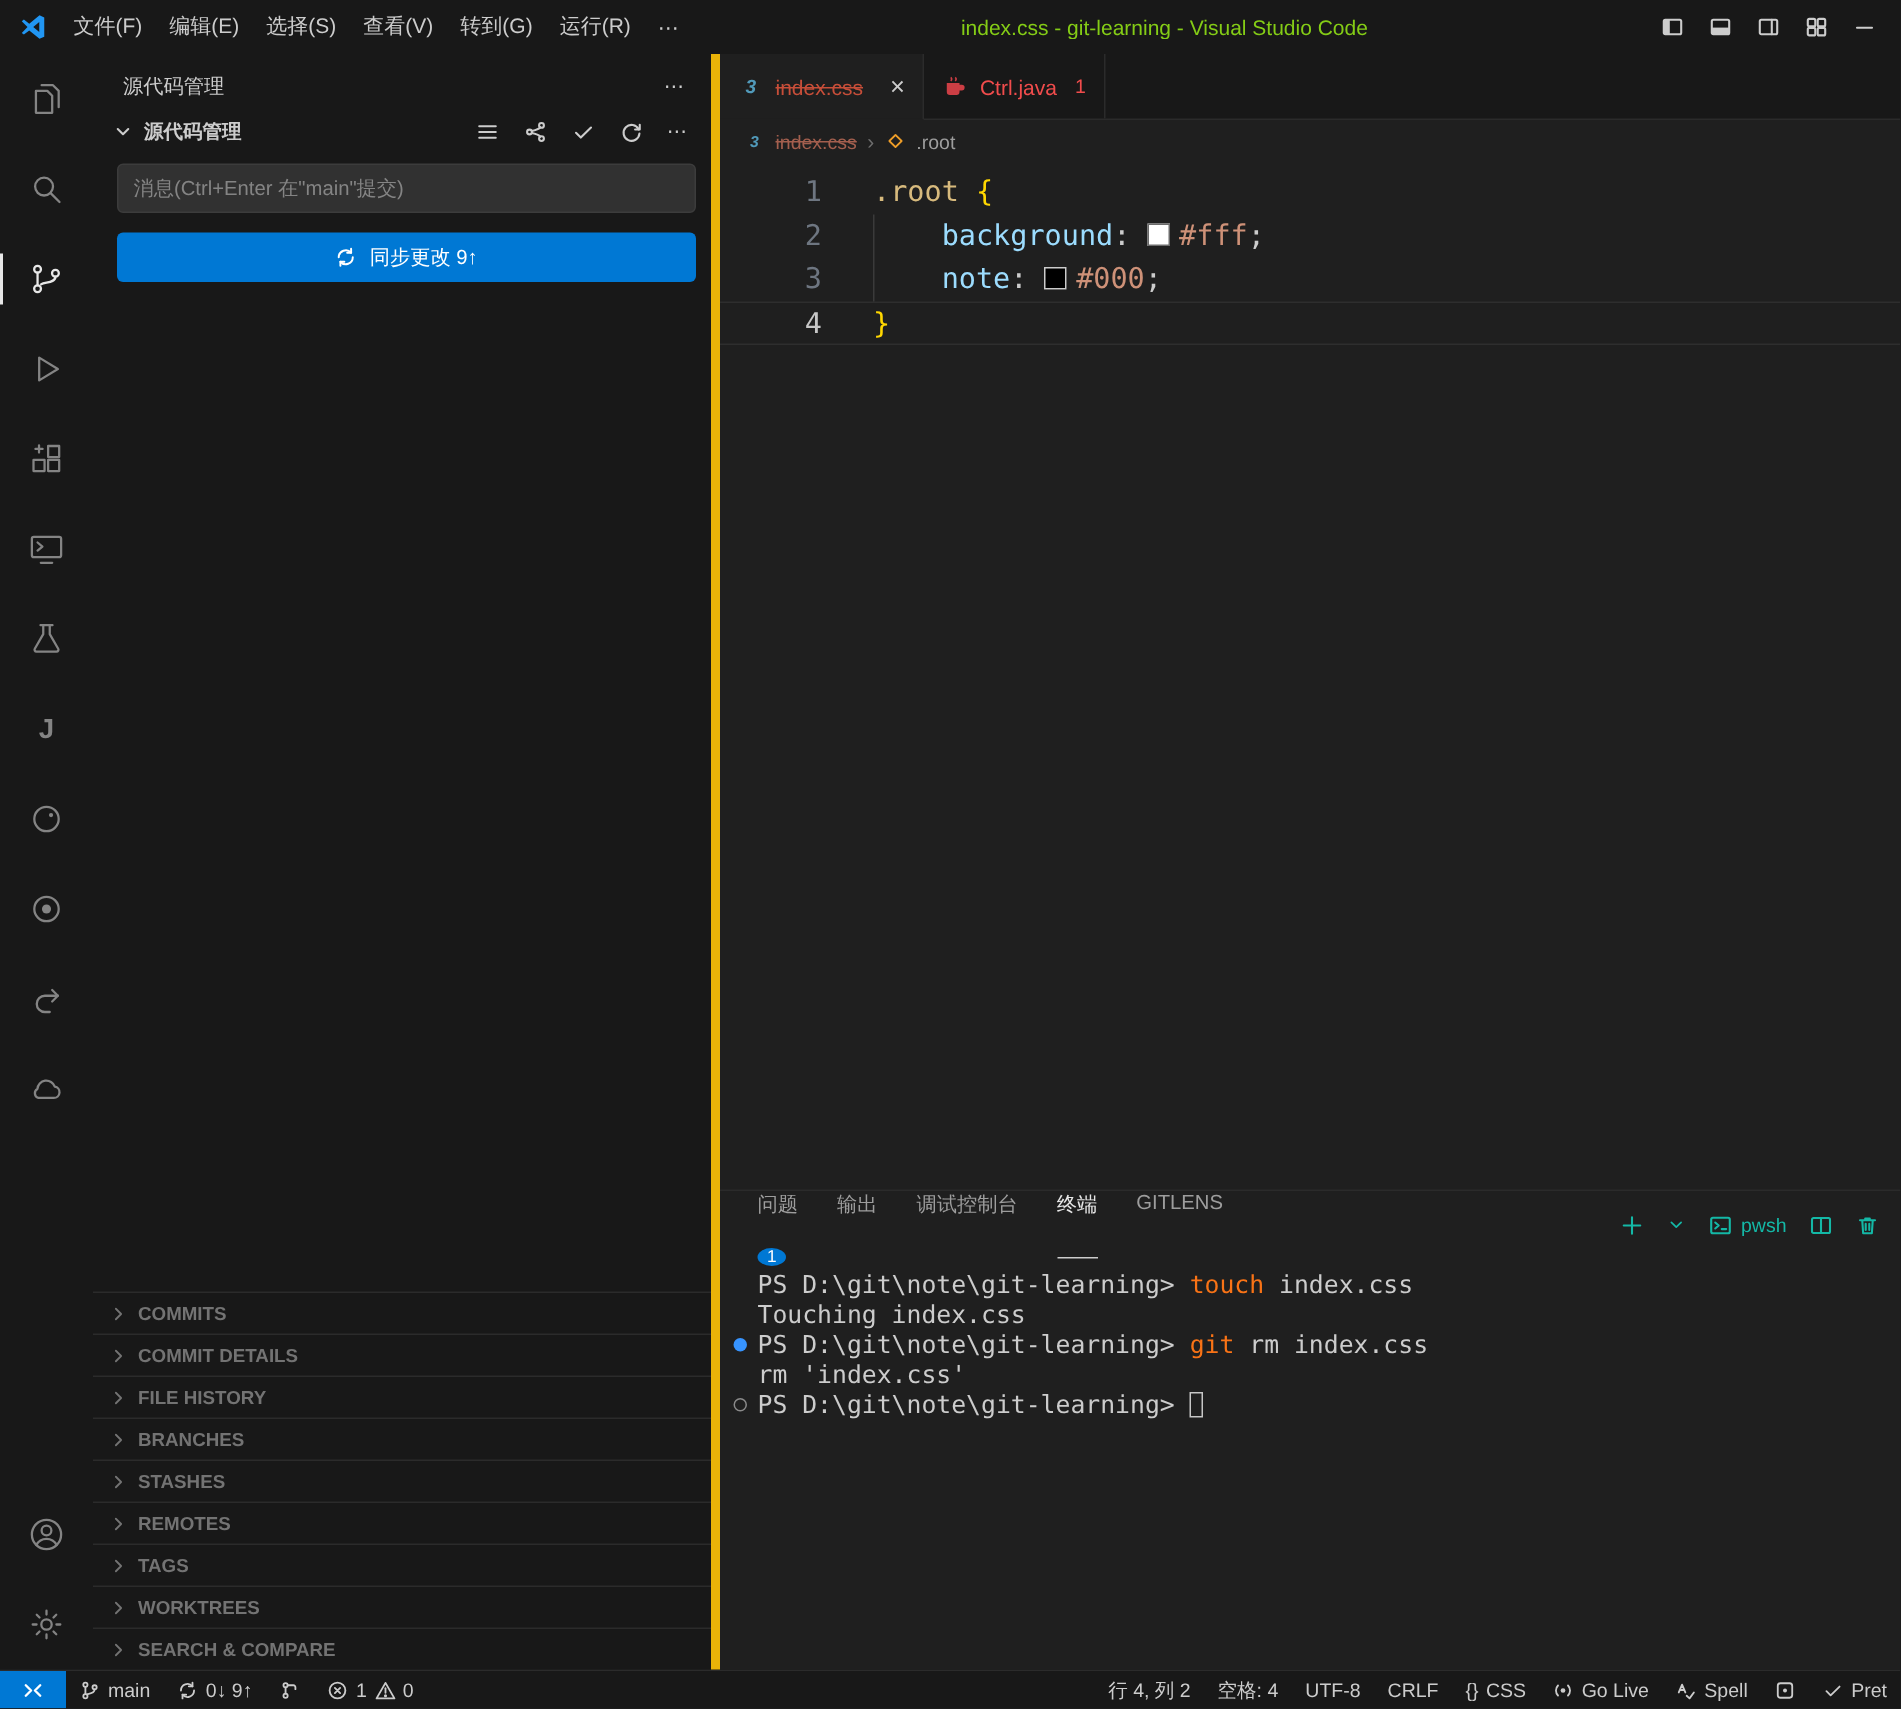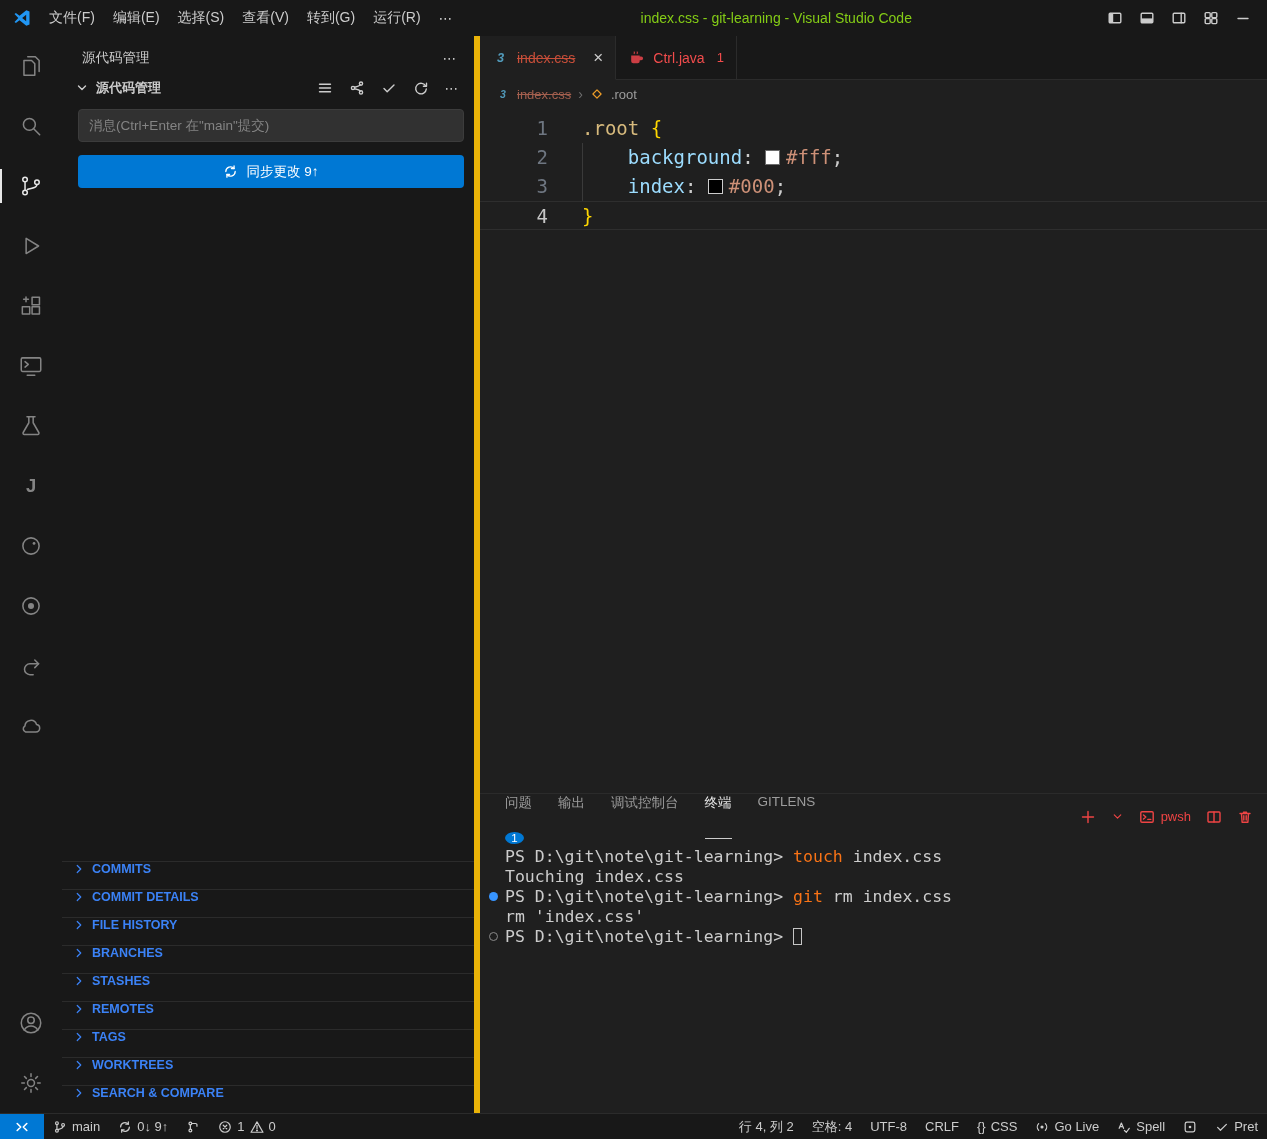--- a/index.html
+++ b/index.html
@@ -28,21 +28,21 @@
   .sv-head { display:flex; align-items:center; padding:13px 18px 8px 20px; color:#cccccc; }
   .sv-head .more { margin-left:auto; cursor:pointer; }
   .sv-sub { display:flex; align-items:center; gap:4px; padding:4px 16px 10px 12px; }
   .sv-sub .label { font-weight:700; font-size:13px; margin-left:2px; }
   .sv-actions { margin-left:auto; display:flex; align-items:center; gap:16px; color:#cccccc; }
   .sv-actions > * { cursor:pointer; }
   .commit-input { display:block; margin:2px 16px 0; width:386px; height:33px; background:#313131; border:1px solid #3c3c3c; border-radius:4px; color:#cccccc; padding:0 10px; font-size:13.5px; font-family:inherit; }
   .commit-input::placeholder { color:#848484; }
   .sync-btn { margin:13px 16px 0; width:386px; height:33px; background:#0078d4; border:none; border-radius:4px; color:#ffffff; font-size:13.5px; display:flex; align-items:center; justify-content:center; gap:8px; cursor:pointer; font-family:inherit; }
   .sv-sections { position:absolute; left:0; right:0; bottom:0; }
-  .sv-row { height:28px; display:flex; align-items:flex-start; gap:6px; padding-left:10px; border-top:1px solid #2b2b2b; font-weight:700; font-size:12.5px; color:#3b82f6; cursor:pointer; }
+  .sv-row { height:28px; display:flex; align-items:center; gap:6px; padding-left:10px; border-top:1px solid #2b2b2b; font-weight:700; font-size:12.5px; color:#737373; cursor:pointer; }
 
   
   .editor-col { flex:1; display:flex; flex-direction:column; min-width:0; background:#1f1f1f; }
   .tabbar { height:44px; background:#181818; display:flex; border-bottom:1px solid #2b2b2b; flex:none; }
   .tab { display:flex; align-items:center; gap:8px; padding:0 12px; font-size:14px; border-right:1px solid #2b2b2b; color:#9d9d9d; cursor:pointer; }
   .tab.active { background:#1f1f1f; border-bottom:1px solid #1f1f1f; margin-bottom:-1px; }
   .deleted-name { color:#c74e39; text-decoration:line-through; }
   .error-name { color:#f14c4c; }
   .tab-badge-num { color:#f14c4c; font-size:13px; margin-left:4px; }
   .tab .close { margin-left:10px; color:#cccccc; font-size:17px; line-height:1; cursor:pointer; }
@@ -66,21 +66,21 @@
   .swatch.dark { border-color:#cccccc; }
   .indent-guide { position:absolute; left:102px; top:35px; width:1px; height:58px; background:#3a3a3a; }
 
   
   .panel { height:320px; border-top:1px solid #2b2b2b; display:flex; flex-direction:column; flex:none; background:#1f1f1f; }
   .panel-head { height:45px; flex:none; display:flex; align-items:stretch; padding:0 14px 0 25px; }
   .ptabs { display:flex; align-items:stretch; gap:26px; }
   .ptab { display:flex; align-items:flex-start; gap:20px; font-size:13.5px; color:#9d9d9d; border-bottom:1px solid transparent; cursor:pointer; white-space:nowrap;flex-direction:column; }
   .ptab.active { color:#e7e7e7; border-bottom-color:#cccccc; }
   .pbadge { width:19px; height:19px; border-radius:50%; background:#0078d4; color:#fff; font-size:11.5px; display:flex; align-items:center; justify-content:center; }
-  .pactions { margin-left:auto; display:flex; align-items:center; gap:15px; color:#ef4444;text-align:center; }
+  .pactions { margin-left:auto; display:flex; align-items:center; gap:15px; color:#14b8a6;text-align:center; }
   .pactions > * { cursor:pointer; }
   .shell-chip { display:flex; align-items:center; gap:6px; font-size:13px; }
 
   .terminal { flex:1; padding:8px 0 0 25px; font-family:"DejaVu Sans Mono","Liberation Mono",monospace; font-size:16.5px; line-height:20px; color:#cccccc; }
   .tl { position:relative; white-space:pre; height:20px; }
   .tdeco { position:absolute; left:-16px; top:5px; width:9px; height:9px; border-radius:50%; }
   .tdeco.blue { background:#3794ff; }
   .tdeco.gray { border:1.5px solid #8a8a8a; }
   .tcmd { color:#f97316; }
   .tcursor { display:inline-block; width:9px; height:17px; border:1px solid #c6c6c6; vertical-align:-3px; }
@@ -355,21 +355,21 @@
       <div class="cl">
         <span class="ln">1</span>
         <span class="ct"><span class="tok-sel">.root</span><span class="tok-brace"> {</span></span>
       </div>
       <div class="cl">
         <span class="ln">2</span>
         <span class="ct"><span>    </span><span class="tok-prop">background</span><span class="tok-punc">: </span><span class="swatch" style="background-color: rgb(255, 255, 255);"></span><span class="tok-val">#fff</span><span class="tok-punc">;</span></span>
       </div>
       <div class="cl">
         <span class="ln">3</span>
-        <span class="ct"><span>    </span><span class="tok-prop">index</span><span class="tok-punc">: </span><span class="swatch dark" style="background-color: rgb(0, 0, 0);"></span><span class="tok-val">#000</span><span class="tok-punc">;</span></span>
+        <span class="ct"><span>    </span><span class="tok-prop">note</span><span class="tok-punc">: </span><span class="swatch dark" style="background-color: rgb(0, 0, 0);"></span><span class="tok-val">#000</span><span class="tok-punc">;</span></span>
       </div>
       <div class="cl active-line">
         <span class="ln">4</span>
         <span class="ct"><span class="tok-brace">}</span></span>
       </div>
     </div>
 
     <div class="panel">
       <div class="panel-head">
         <div class="ptabs">

